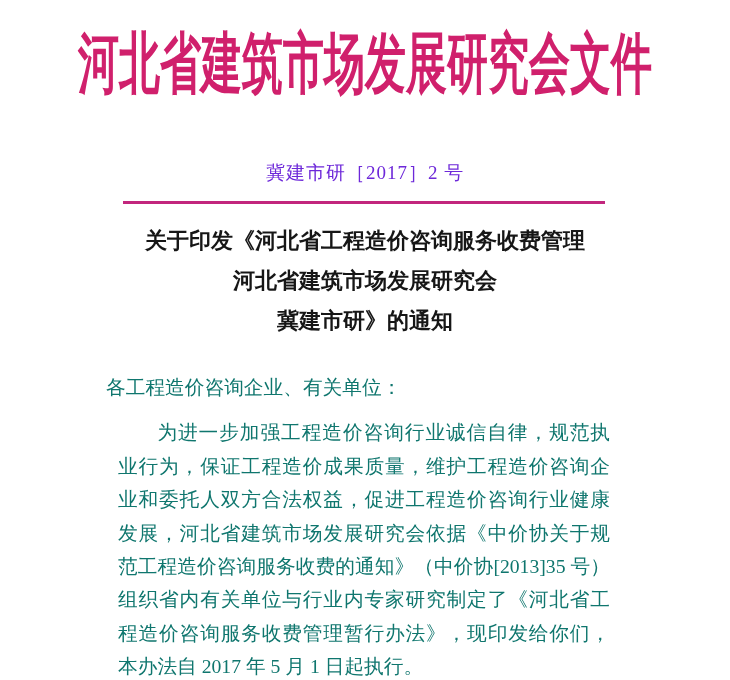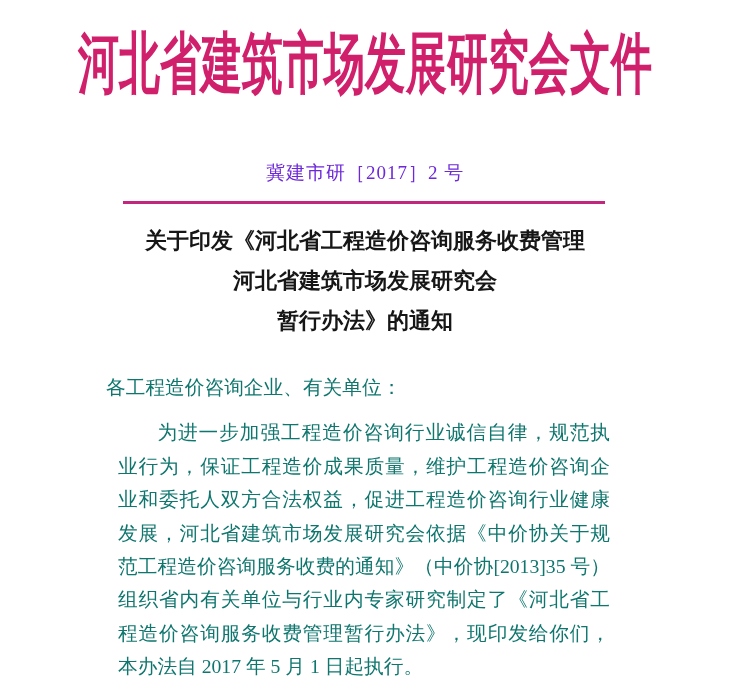--- a/index.html
+++ b/index.html
@@ -96,21 +96,21 @@
 
   <h1 class="banner">河北省建筑市场发展研究会文件</h1>
 
   <div class="doc-number">冀建市研［2017］2 号</div>
 
   <hr class="red-rule">
 
   <div class="title-block">
     <div class="title-line">关于印发《河北省工程造价咨询服务收费管理</div>
     <div class="title-line">河北省建筑市场发展研究会</div>
-    <div class="title-line">暂行办法》的通知</div>
+    <div class="title-line">冀建市研》的通知</div>
   </div>
 
   <div class="body-text">
     <div class="salutation">各工程造价咨询企业、有关单位：</div>
     <p class="paragraph">为进一步加强工程造价咨询行业诚信自律，规范执业行为，保证工程造价成果质量，维护工程造价咨询企业和委托人双方合法权益，促进工程造价咨询行业健康发展，河北省建筑市场发展研究会依据《中价协关于规范工程造价咨询服务收费的通知》（中价协[2013]35 号）组织省内有关单位与行业内专家研究制定了《河北省工程造价咨询服务收费管理暂行办法》，现印发给你们，本办法自 2017 年 5 月 1 日起执行。</p>
   </div>
 
 </div>
 
 </body></html>

